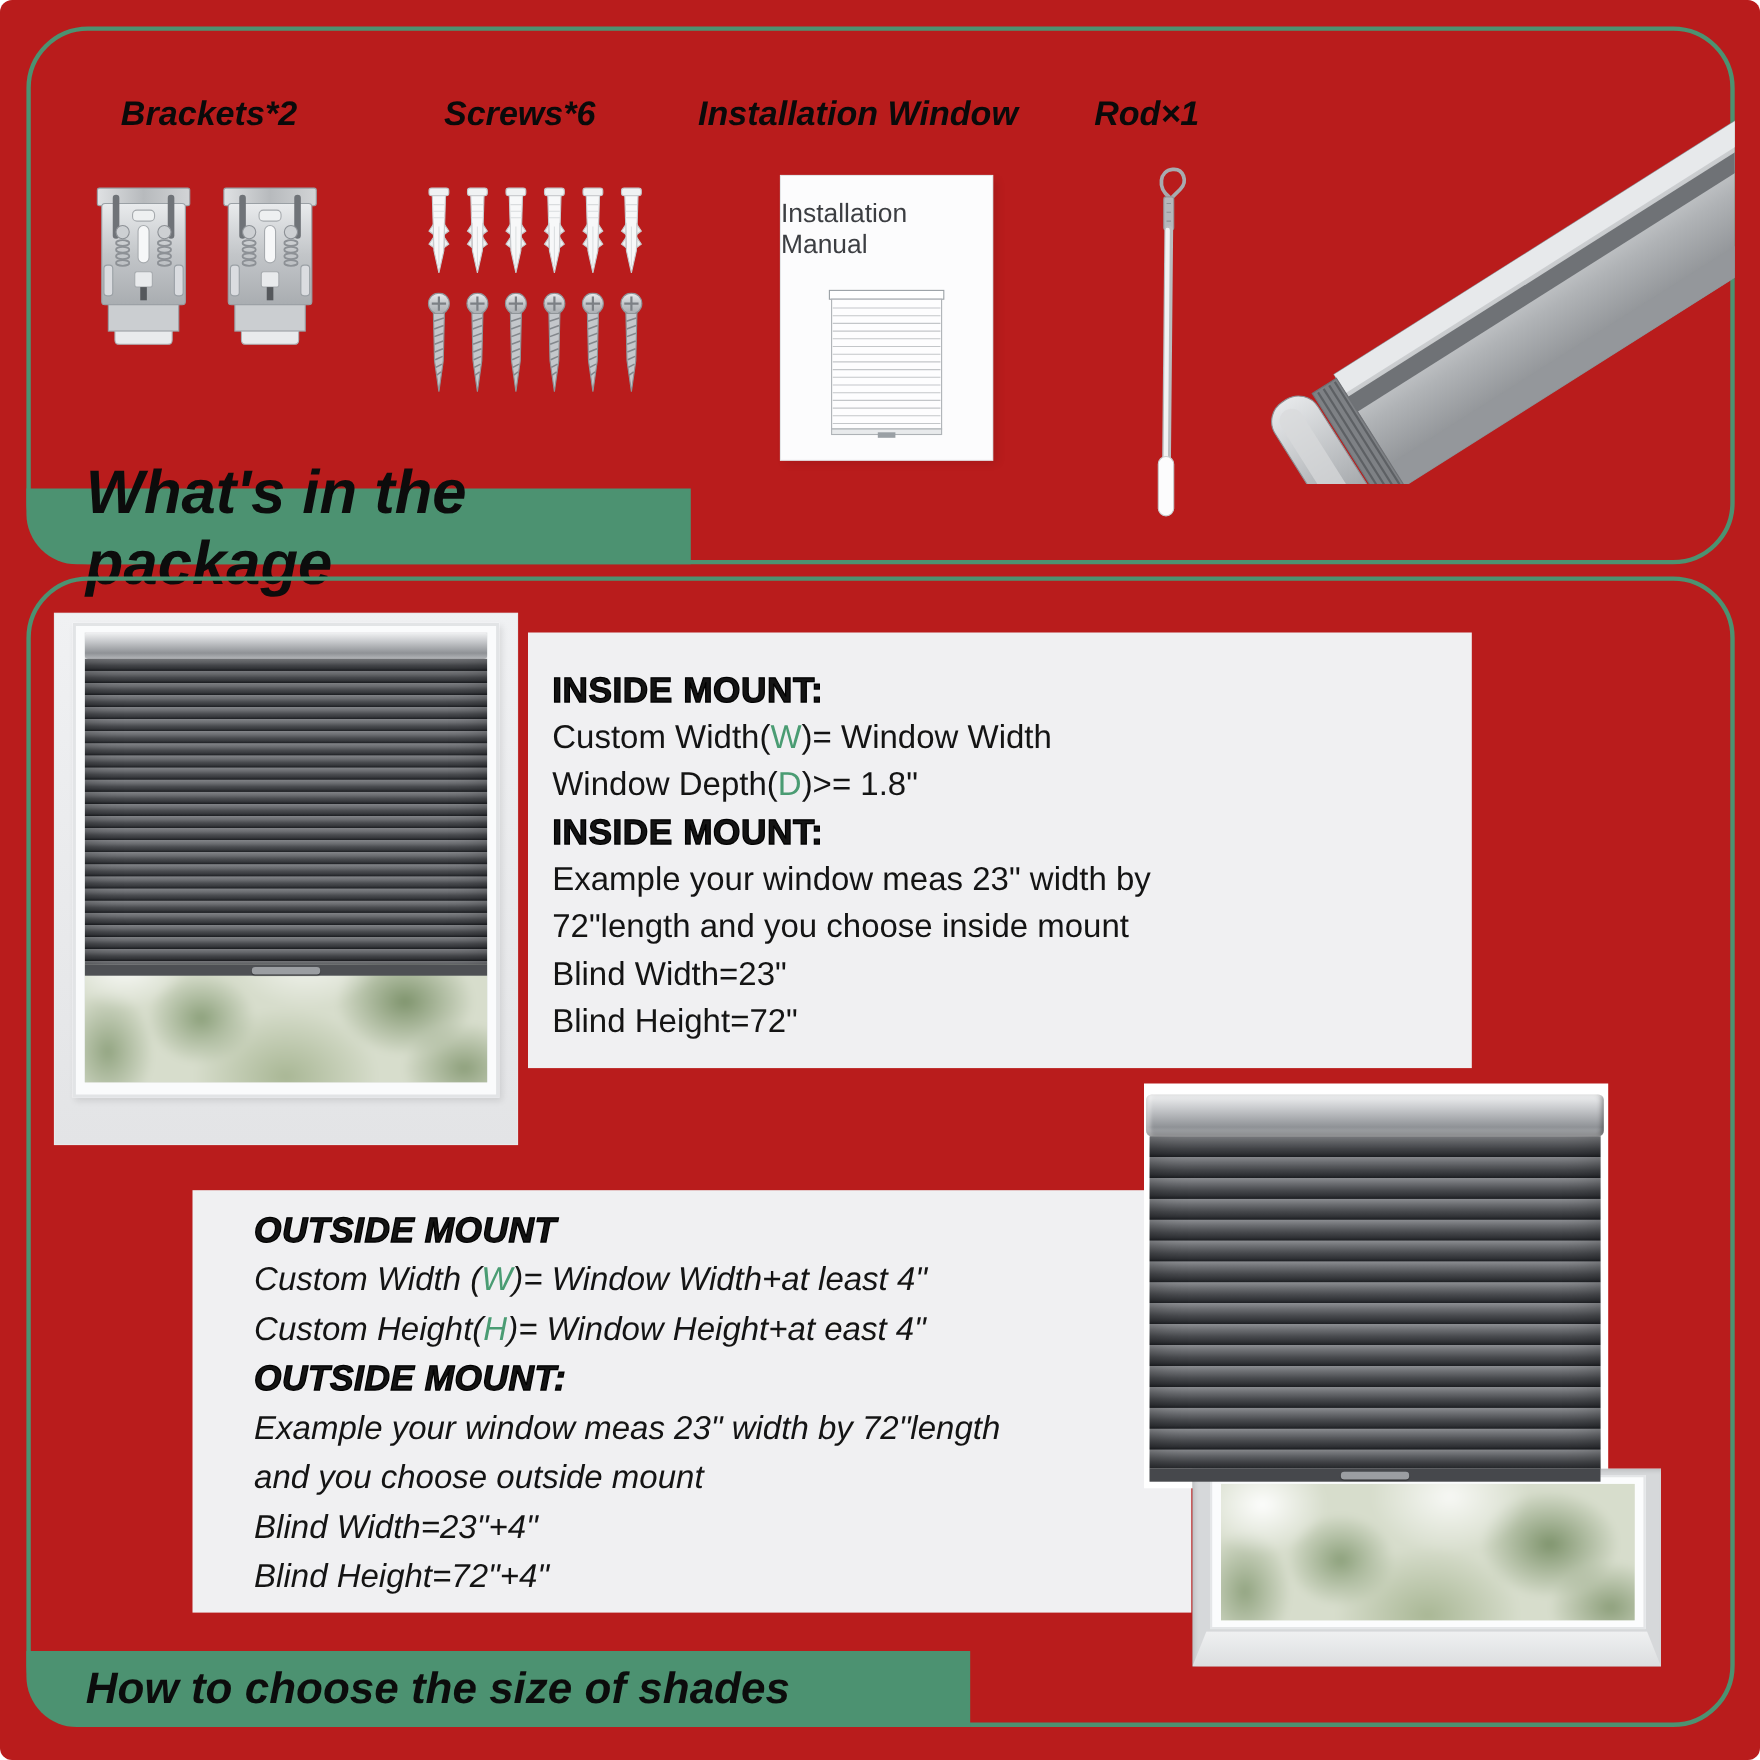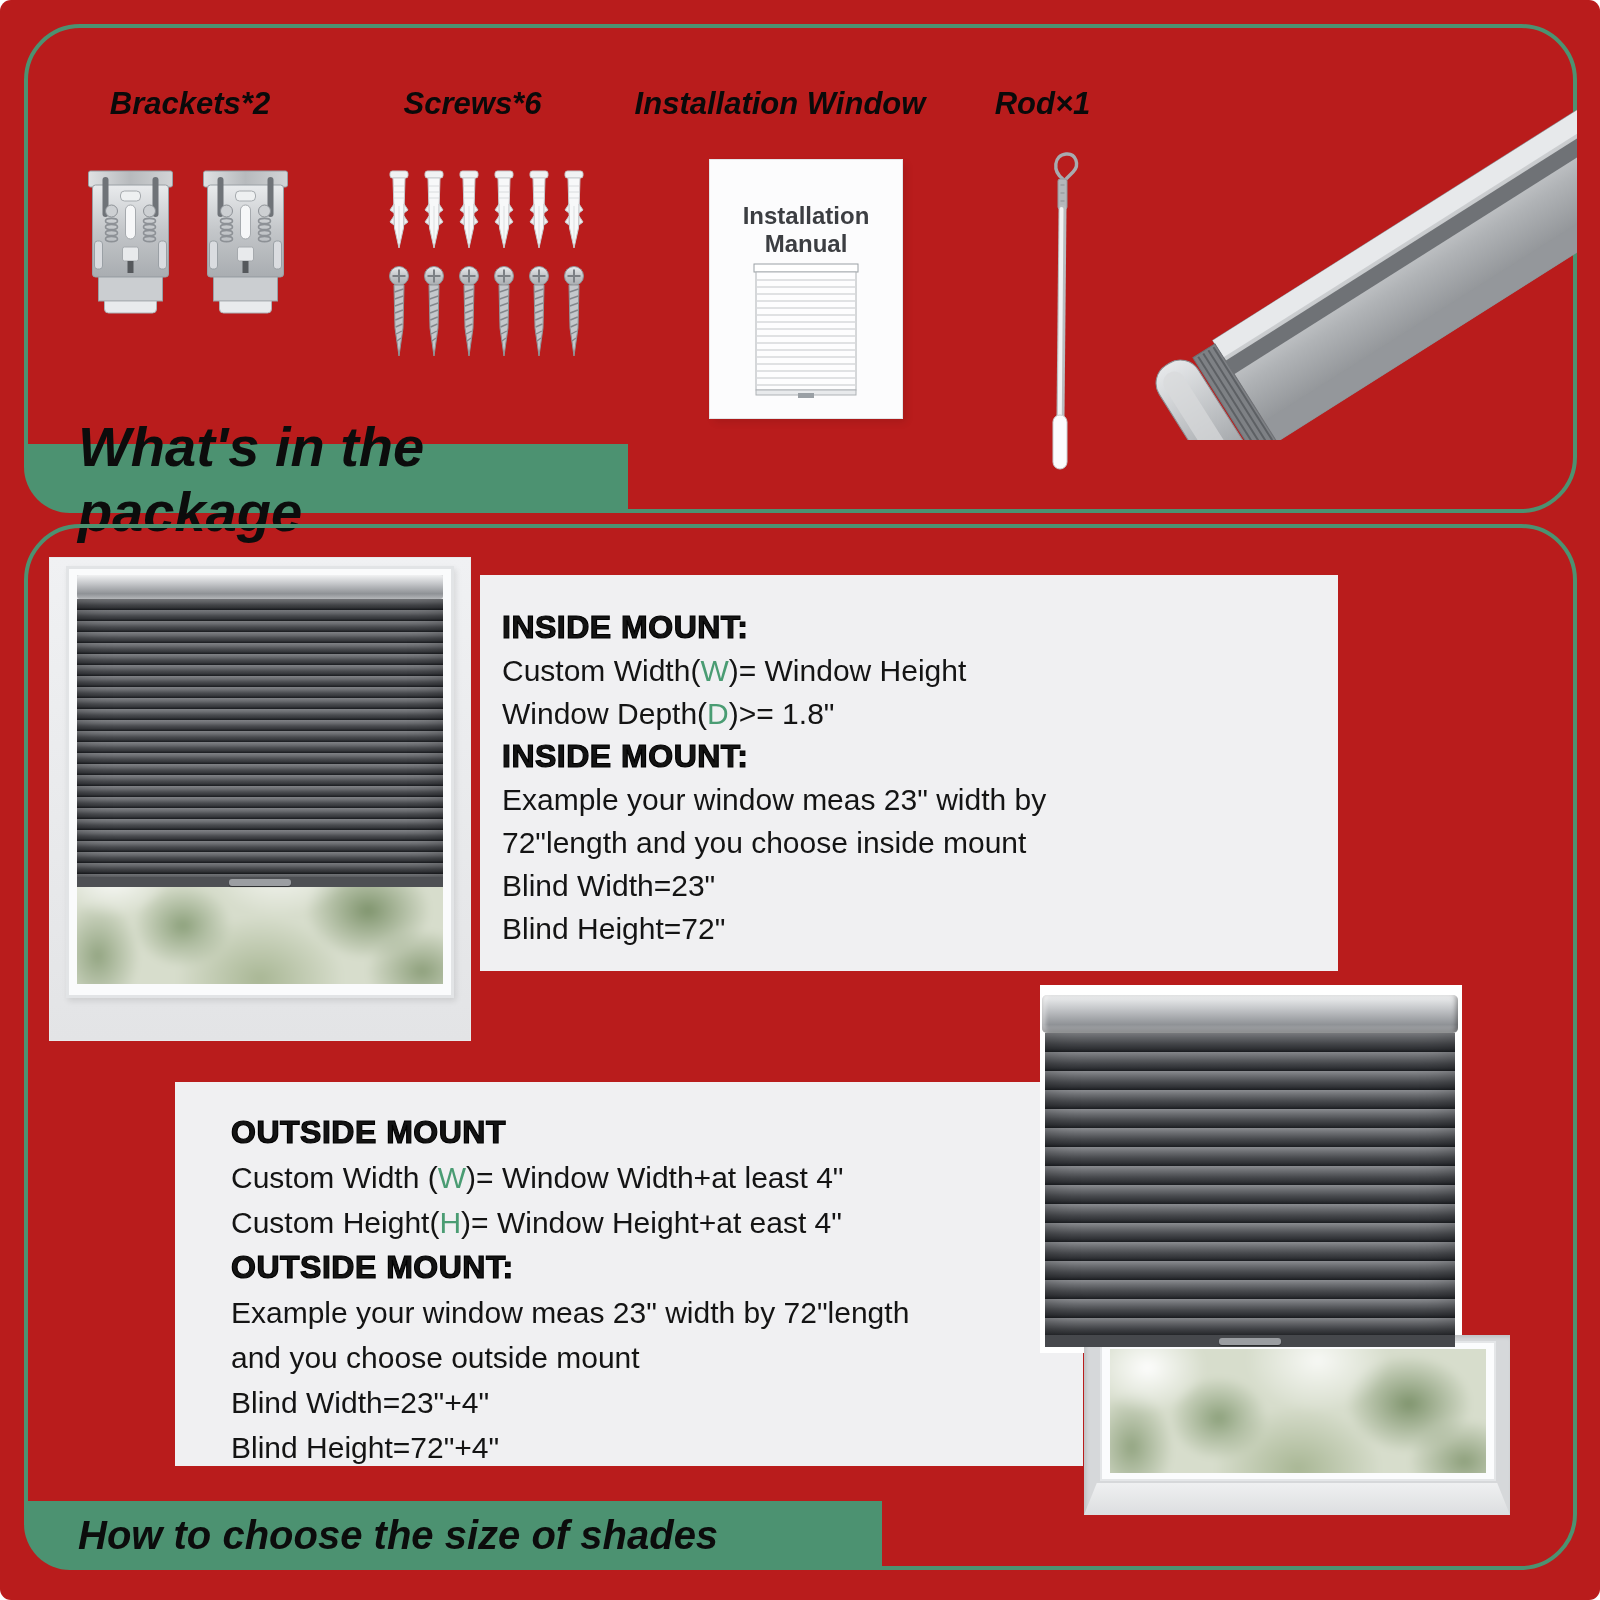--- a/index.html
+++ b/index.html
@@ -18,21 +18,21 @@
   #banner-package{left:24px;top:444px;width:604px;height:69px;font-size:56px;}
   #banner-sizing{left:24px;top:1501px;width:858px;height:69px;font-size:40px;}
 
   
   .item-label{position:absolute;top:86px;height:36px;font-style:italic;font-weight:700;
     font-size:31px;color:#0a0a0a;text-align:center;white-space:nowrap;}
 
   
   .panel{position:absolute;background:#F0F0F2;box-sizing:border-box;color:#141414;}
   #panel-inside{left:480px;top:575px;width:858px;height:396px;padding:31px 10px 0 22px;}
-  #panel-outside{left:175px;top:1082px;width:908px;height:384px;padding:28px 10px 0 56px;}
+  #panel-outside{left:175px;top:1082px;width:908px;height:384px;padding:14px 10px 0 56px;font-style:italic;}
   .tline{font-size:30px;line-height:43px;white-space:nowrap;}
   #panel-outside .tline{line-height:45px;}
   .hd{font-size:32px;font-weight:700;letter-spacing:.5px;-webkit-text-stroke:1.2px #000;}
   .g{color:#4A9C73;}
 
   
   #photo-inside{left:50px;top:558px;width:420px;height:482px;position:absolute;
     background:linear-gradient(180deg,#f0f1f3,#e3e4e6);box-shadow:0 0 0 1px #e8e9eb;}
   #photo-inside .frame{position:absolute;left:16px;top:8px;right:16px;bottom:42px;background:#fafbfc;
     box-shadow:inset 0 0 0 3px #e2e4e6,2px 3px 6px rgba(0,0,0,.10);}
@@ -220,21 +220,21 @@
     </svg>
   <svg class="pkg" style="left:526px;top:266px;" width="26" height="96" viewBox="0 0 26 96">
       <use href="#def-screw"></use>
     </svg>
   <svg class="pkg" style="left:561px;top:266px;" width="26" height="96" viewBox="0 0 26 96">
       <use href="#def-screw"></use>
     </svg>
 
   <div class="pkg" style="left:710px;top:160px;width:192px;height:258px;background:#fcfcfd;
        box-shadow:0 0 0 1px #e3e5e7,4px 4px 8px rgba(0,0,0,.10);">
-    <div style="text-align:center;margin-top:42px;font-weight:700;font-size:24px;line-height:28px;color:#3c3e42;">
+    <div style="text-align:left;margin-top:21px;font-weight:400;font-size:24px;line-height:28px;color:#3c3e42;">
       <span style="display:block">Installation</span>
       <span style="display:block">Manual</span>
     </div>
     <svg style="position:absolute;left:36px;top:100px;" width="120" height="145" viewBox="0 0 120 145">
       <rect x="8" y="4" width="104" height="8" fill="#fff" stroke="#9aa0a5"></rect>
       <rect x="10" y="12" width="100" height="118" fill="#fdfdfe" stroke="#aeb2b6"></rect>
       <g stroke="#c3c6c9" stroke-width="1">
         <line x1="11" y1="20" x2="109" y2="20"></line>
           <line x1="11" y1="27" x2="109" y2="27"></line>
         <line x1="11" y1="34" x2="109" y2="34"></line>
@@ -304,21 +304,21 @@
           <div class="bottomrail">
               <div class="handle"></div>
             </div>
         </div>
       </div>
     </div>
   </div>
 
   <div id="panel-inside" class="panel">
     <div class="tline hd">INSIDE MOUNT:</div>
-    <div class="tline"><span>Custom Width(</span><span class="g">W</span><span>)= Window Height</span></div>
+    <div class="tline"><span>Custom Width(</span><span class="g">W</span><span>)= Window Width</span></div>
     <div class="tline"><span>Window Depth(</span><span class="g">D</span><span>)&gt;= 1.8"</span></div>
     <div class="tline hd">INSIDE MOUNT:</div>
     <div class="tline">Example your window meas 23" width by</div>
     <div class="tline">72"length and you choose inside mount</div>
     <div class="tline">Blind Width=23"</div>
     <div class="tline">Blind Height=72"</div>
   </div>
 
   <div id="panel-outside" class="panel">
     <div class="tline hd">OUTSIDE MOUNT</div>

